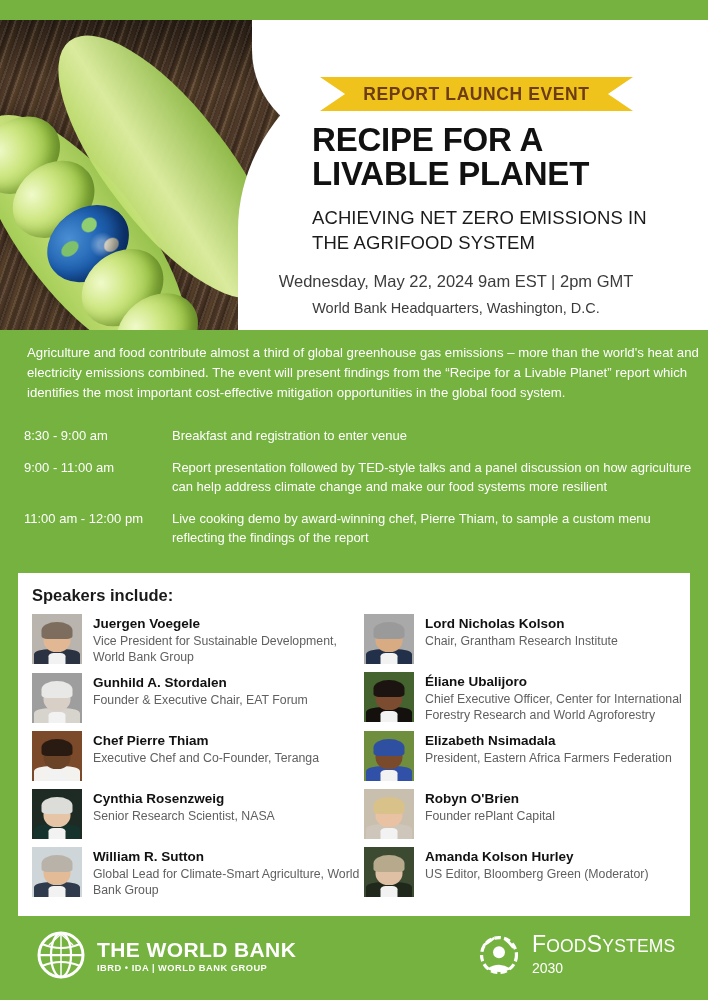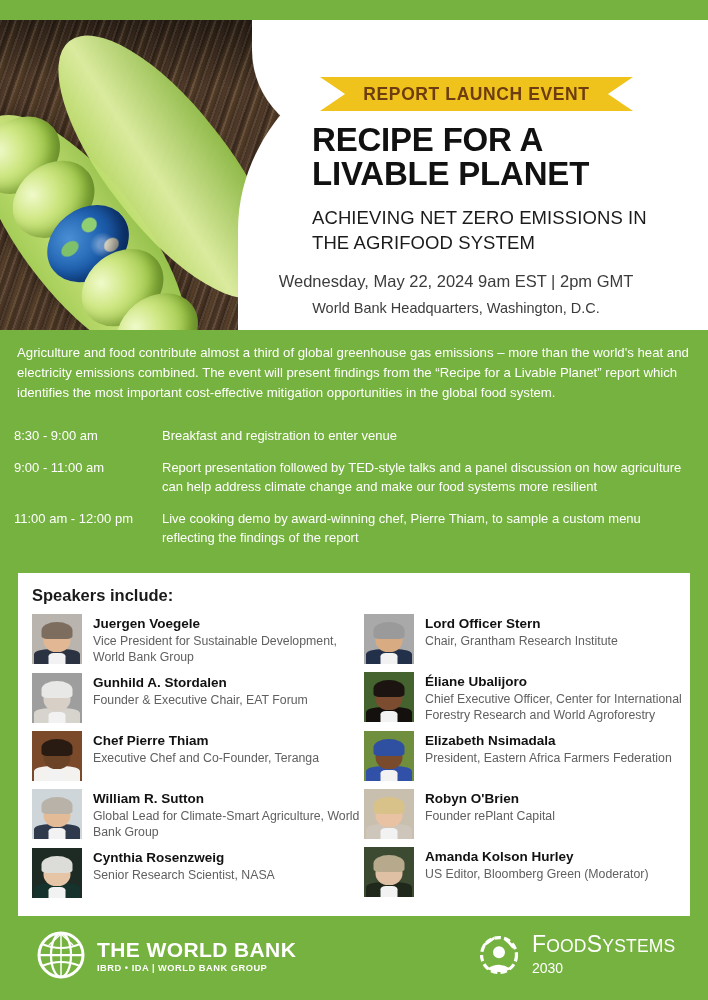--- a/index.html
+++ b/index.html
@@ -52,21 +52,21 @@
     display:flex;align-items:center;justify-content:center;}
   .ribbon span{color:#6d3c10;font-size:17.5px;font-weight:bold;letter-spacing:.6px;}
   .title{position:absolute;left:0;top:103px;width:384px;color:#111;font-size:33px;
     font-weight:bold;line-height:34px;letter-spacing:-.2px;}
   .subtitle{position:absolute;left:0;top:185px;width:378px;color:#1b1b1b;font-size:18.5px;
     line-height:25px;letter-spacing:.1px;}
   .datetime{position:absolute;left:-96px;top:252px;width:480px;text-align:center;color:#3c3c3c;font-size:16.5px;}
   .venue{position:absolute;left:-96px;top:280px;width:480px;text-align:center;color:#3c3c3c;font-size:14.5px;}
 
   
-  .body-green{position:absolute;left:0;top:332px;width:612px;height:240px;background:#76b23f;}
+  .body-green{position:absolute;left:10px;top:332px;width:612px;height:240px;background:#76b23f;}
   .intro{position:absolute;left:17px;top:11px;width:676px;color:#fff;font-size:13.2px;line-height:20px;}
   .agenda{position:absolute;left:14px;top:94px;width:680px;}
   .ag-row{display:flex;margin-bottom:13px;}
   .ag-time{width:148px;flex:0 0 148px;color:#fff;font-size:13px;line-height:19px;}
   .ag-desc{flex:1;color:#fff;font-size:13px;line-height:19px;}
 
   
   .card{position:absolute;left:18px;top:573px;width:672px;height:343px;background:#fff;}
   .card-title{position:absolute;left:14px;top:13px;color:#1a1a1a;font-size:16.5px;font-weight:bold;}
   .col{position:absolute;top:41px;}
@@ -202,61 +202,61 @@
             </div>
           </div>
           <div class="sp-info">
             <div class="sp-name">Chef Pierre Thiam</div>
             <div class="sp-role">Executive Chef and Co-Founder, Teranga</div>
           </div>
         </div>
         <div class="sp">
           <div class="sp-photo">
             <div class="ph">
+              <div class="bg" style="background:#1d2b24"></div>
+              <div class="body" style="background:#16322c"></div>
+              <div class="head" style="background:#e6c5a6"></div>
+              <div class="hair" style="background:#dcdcd8"></div>
+              <div class="shirt"></div>
+            </div>
+          </div>
+          <div class="sp-info">
+            <div class="sp-name">Cynthia Rosenzweig</div>
+            <div class="sp-role">Senior Research Scientist, NASA</div>
+          </div>
+        </div>
+        <div class="sp">
+          <div class="sp-photo">
+            <div class="ph">
               <div class="bg" style="background:#cfd6da"></div>
               <div class="body" style="background:#2f3a4c"></div>
               <div class="head" style="background:#e3bb97"></div>
               <div class="hair" style="background:#b9b2a8"></div>
               <div class="shirt"></div>
             </div>
           </div>
           <div class="sp-info">
             <div class="sp-name">William R. Sutton</div>
             <div class="sp-role">Global Lead for Climate-Smart Agriculture, World Bank Group</div>
           </div>
         </div>
-        <div class="sp">
-          <div class="sp-photo">
-            <div class="ph">
-              <div class="bg" style="background:#1d2b24"></div>
-              <div class="body" style="background:#16322c"></div>
-              <div class="head" style="background:#e6c5a6"></div>
-              <div class="hair" style="background:#dcdcd8"></div>
-              <div class="shirt"></div>
-            </div>
-          </div>
-          <div class="sp-info">
-            <div class="sp-name">Cynthia Rosenzweig</div>
-            <div class="sp-role">Senior Research Scientist, NASA</div>
-          </div>
-        </div>
       </div>
     <div class="col col-right" id="col-right">
         <div class="sp">
           <div class="sp-photo">
             <div class="ph">
               <div class="bg" style="background:#a9a9a9"></div>
               <div class="body" style="background:#23304a"></div>
               <div class="head" style="background:#d9ab83"></div>
               <div class="hair" style="background:#9a9a9a"></div>
               <div class="shirt"></div>
             </div>
           </div>
           <div class="sp-info">
-            <div class="sp-name">Lord Officer Stern</div>
+            <div class="sp-name">Lord Nicholas Kolson</div>
             <div class="sp-role">Chair, Grantham Research Institute</div>
           </div>
         </div>
         <div class="sp">
           <div class="sp-photo">
             <div class="ph">
               <div class="bg" style="background:#44632f"></div>
               <div class="body" style="background:#14100d"></div>
               <div class="head" style="background:#7c4c30"></div>
               <div class="hair" style="background:#1b1410"></div>

